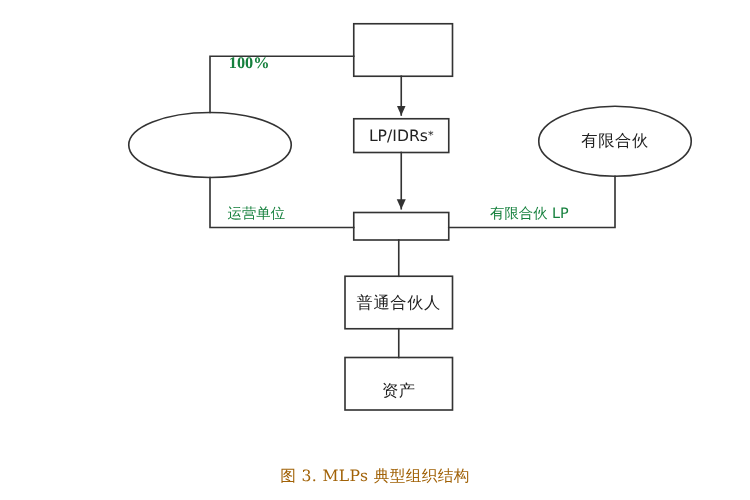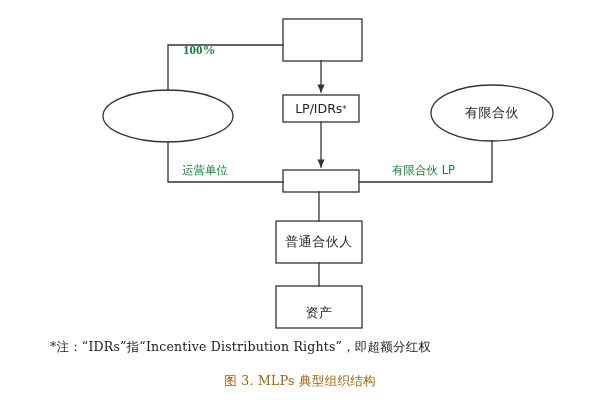--- a/index.html
+++ b/index.html
@@ -147,17 +147,16 @@
   <div class="node-label label-cjk" style="left:276px; top:221px; width:86px; height:42px;">普通合伙人</div>
 
   <div class="node-label label-cjk" style="left:276px; top:286px; width:86px; height:54px;">资产</div>
 
   <div class="edge-label edge-label-pct" style="left:183px; top:42px;">100%</div>
 
   <div class="edge-label edge-label-cjk" style="left:182px; top:163px;">运营单位</div>
 
   <div class="edge-label edge-label-cjk" style="left:392px; top:163px;">有限合伙 LP</div>
 
-  <div id="footnote">*注：“IDRs”指“Incentive Distribution Rights”，即超额分红权</div>
 
   <div id="caption">图 3.  MLPs 典型组织结构</div>
 
 </div>
 
 </body></html>

